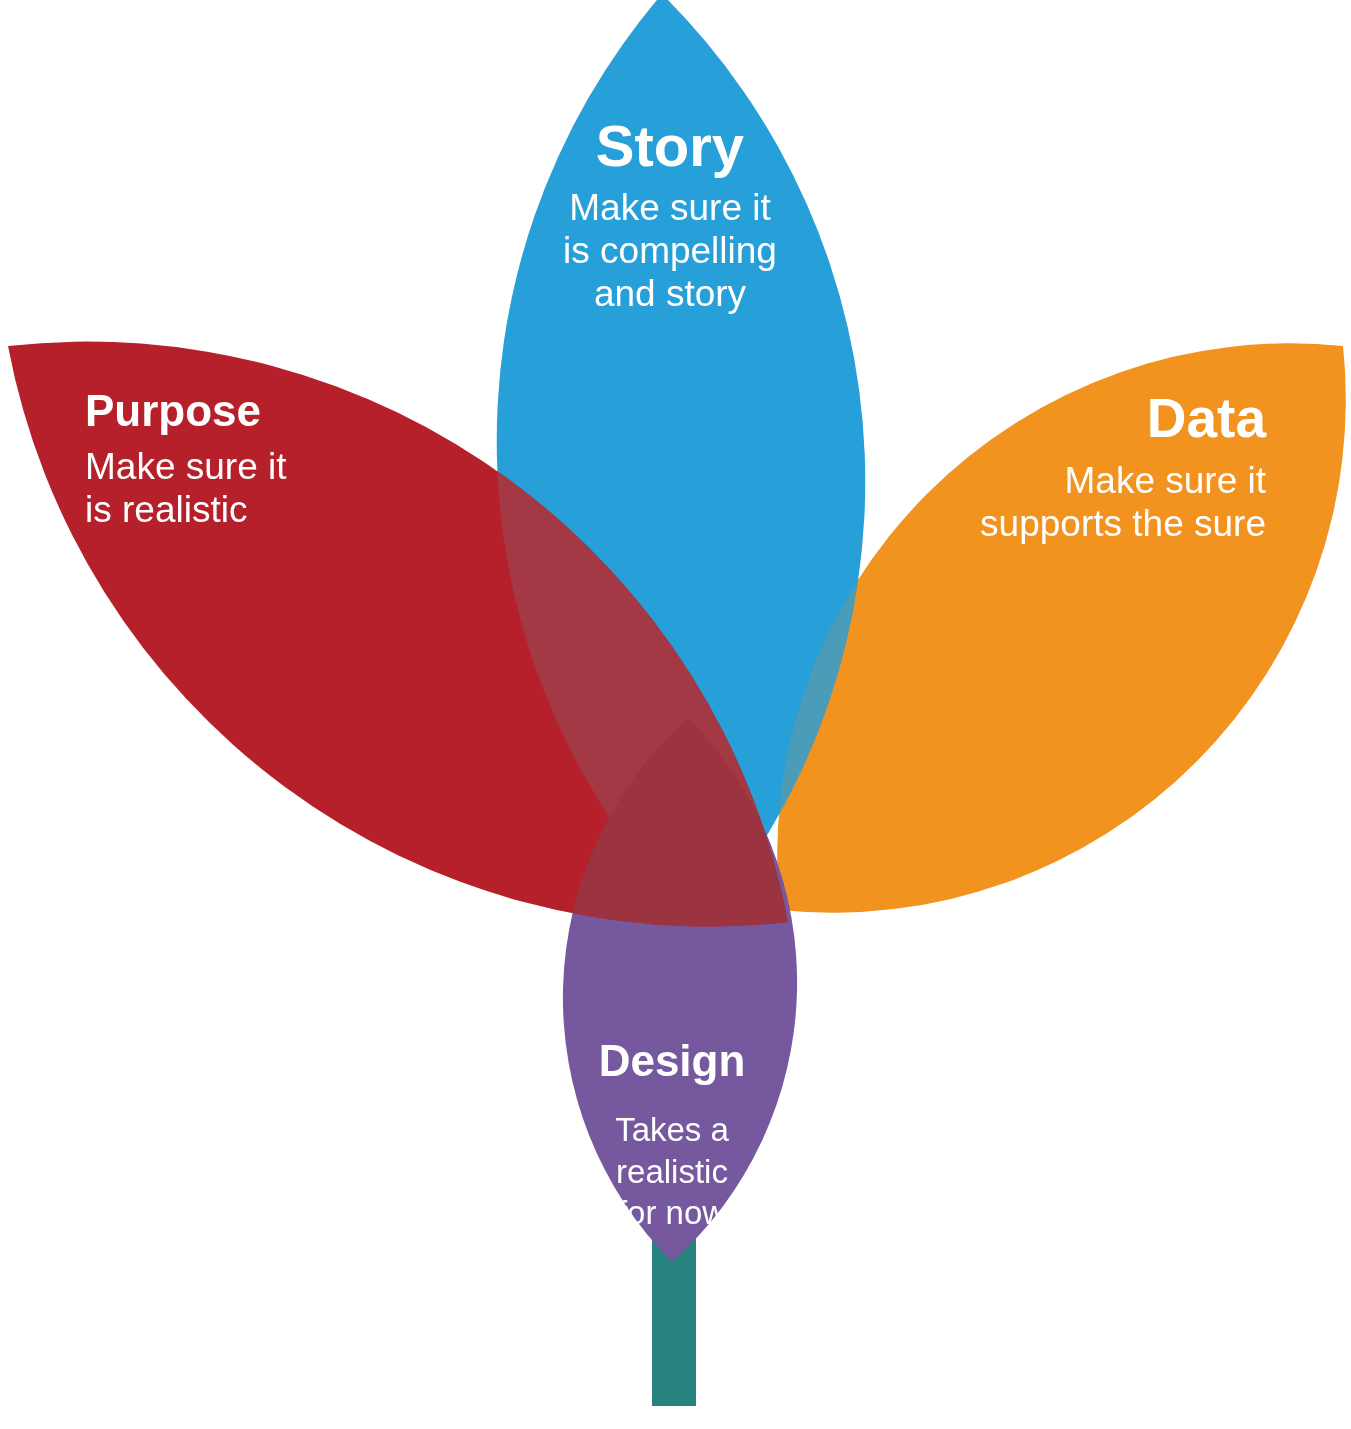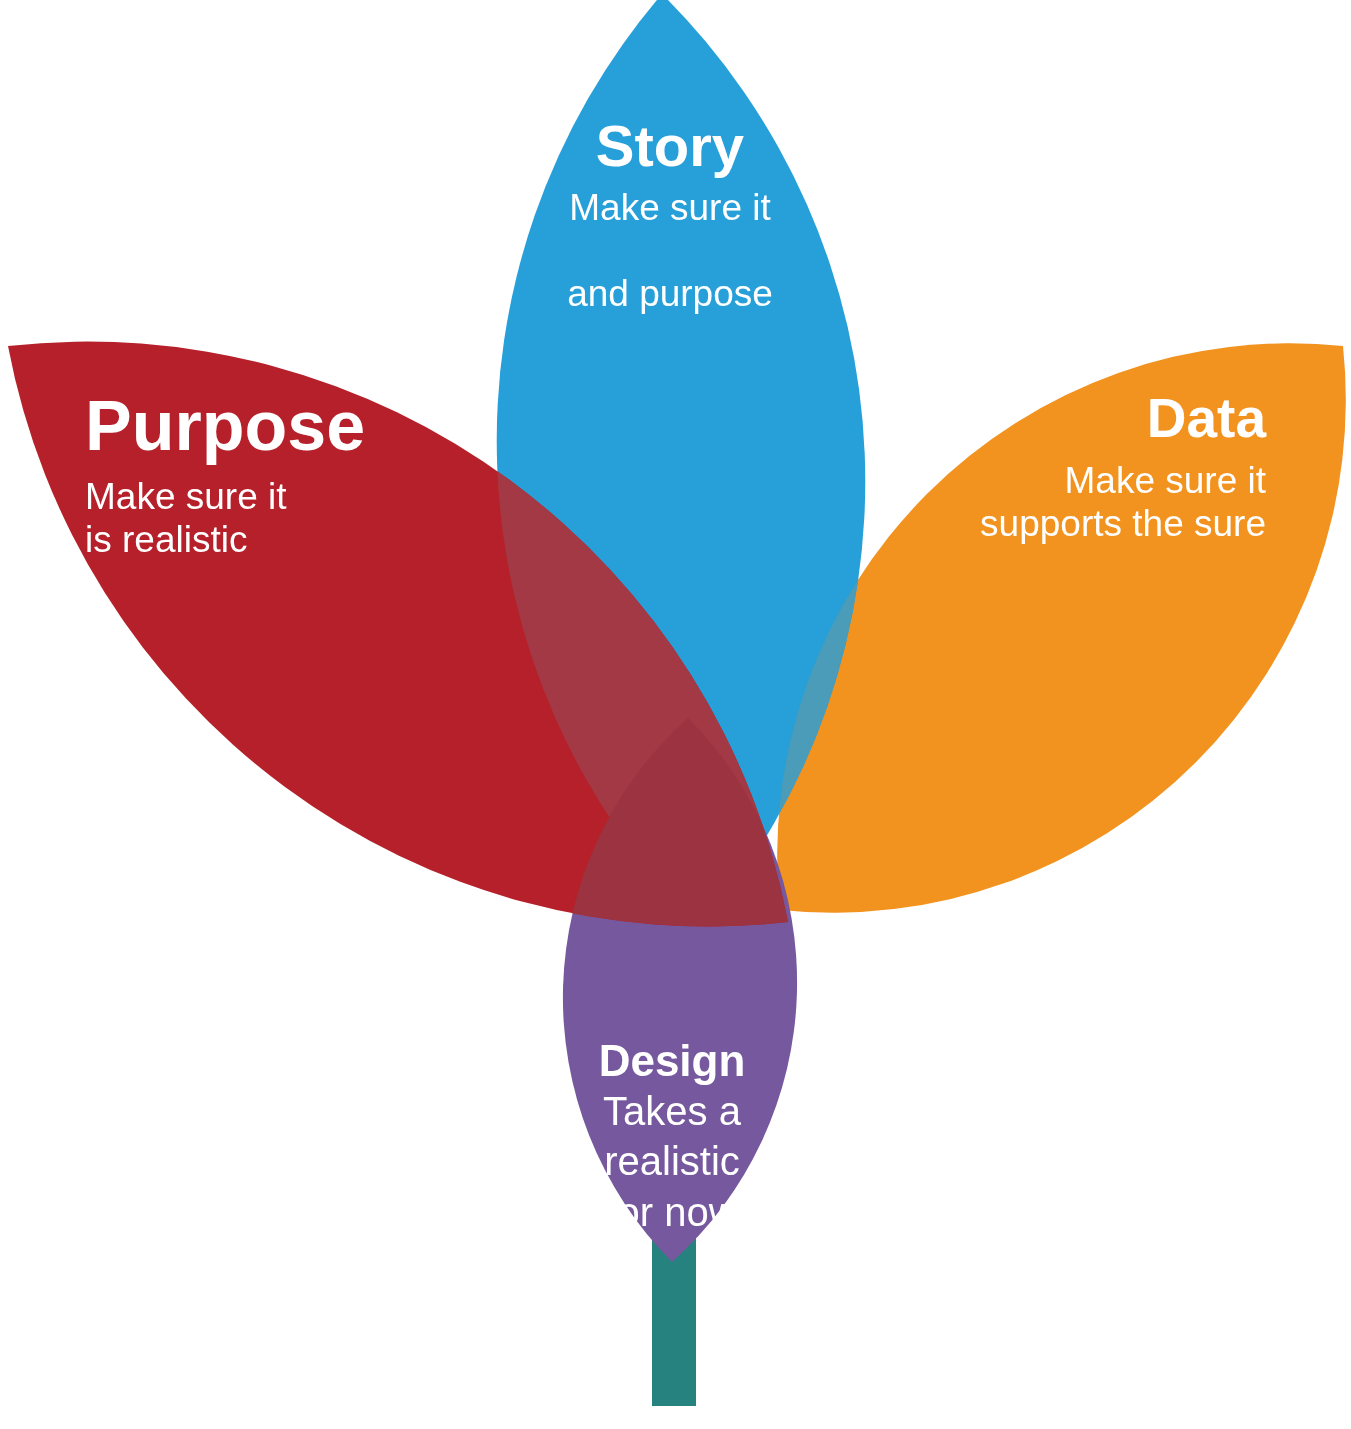--- a/index.html
+++ b/index.html
@@ -36,40 +36,40 @@
   }
   .label.story .title { font-size: 58px; }
   .label.story .body  { font-size: 37px; line-height: 1.16; margin-top: 8px; }
 
   .label.purpose {
     left: 85px;
     top: 386px;
     width: 430px;
     text-align: left;
   }
-  .label.purpose .title { font-size: 70px; }
+  .label.purpose .title { font-size: 44px; }
   .label.purpose .body  { font-size: 37px; line-height: 1.16; margin-top: 10px; }
 
   .label.data {
     left: 846px;
     top: 386px;
     width: 420px;
     text-align: right;
   }
   .label.data .title { font-size: 55px; }
   .label.data .body  { font-size: 37px; line-height: 1.16; margin-top: 10px; }
 
   .label.design {
     left: 512px;
     top: 996px;
     width: 320px;
     text-align: center;
   }
   .label.design .title { font-size: 44px; margin-top: 40px; }
-  .label.design .body  { font-size: 40px; line-height: 1.26; margin-top: 0; }
+  .label.design .body  { font-size: 33px; line-height: 1.26; margin-top: 23px; }
 </style>
 </head>
 <body>
 
 <div class="canvas">
 
   <svg width="1351" height="1429" viewBox="0 0 1351 1429">
     <defs>
       <clipPath id="clipBlue">
         <path d="M662,-6 A686,686 0 0 1 700,928 A686,686 0 0 1 662,-6 Z"></path>
@@ -100,22 +100,22 @@
       <path d="M8,346 A713,713 0 0 1 788,922 A713,713 0 0 1 8,346 Z" clip-path="url(#clipBlue)" fill="#9B3C4B"></path>
     </g>
 
     <path d="M8,346 A713,713 0 0 1 788,922 A713,713 0 0 1 8,346 Z" clip-path="url(#clipPurple)" fill="#9C3340"></path>
   </svg>
 
   <div class="label story">
     <div class="title">Story</div>
     <div class="body">
       <span>Make sure it</span><br>
-      <br>
-      <span>and purpose</span><br>
+      <span>is compelling</span><br>
+      <span>and story</span><br>
     </div>
   </div>
 
   <div class="label purpose">
     <div class="title">Purpose</div>
     <div class="body">
       <span>Make sure it</span><br>
       <span>is realistic</span>
     </div>
   </div>

